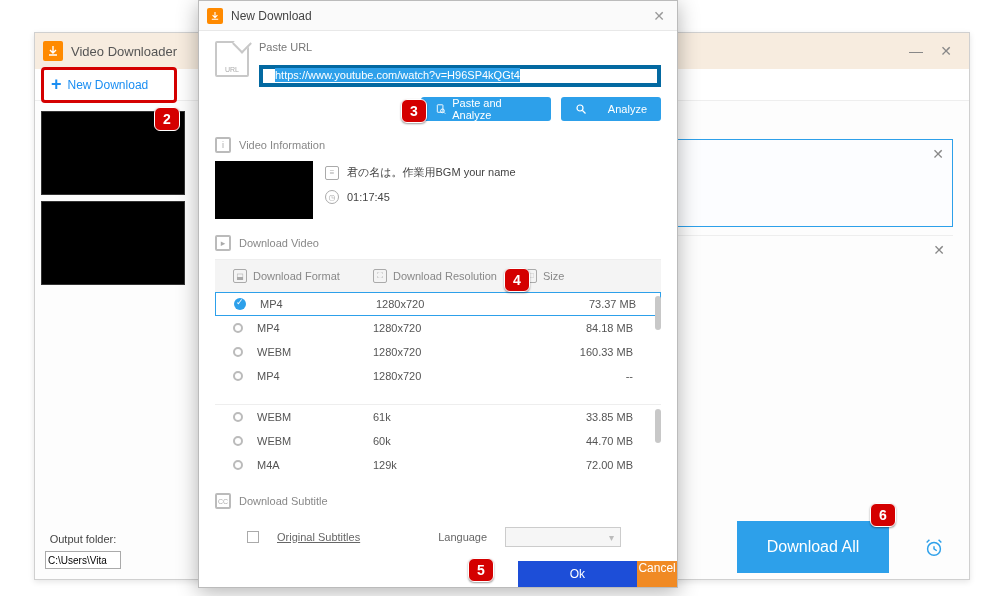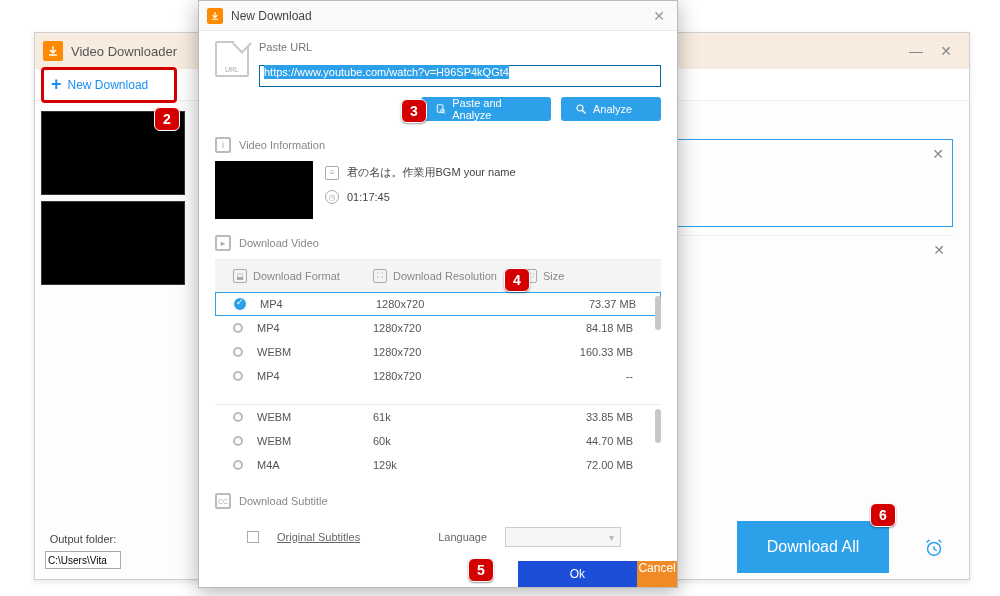--- a/index.html
+++ b/index.html
@@ -38,25 +38,25 @@
 .modal-logo { width: 16px; height: 16px; background: #ff8a00; border-radius: 2px; margin-right: 8px; display: flex; align-items: center; justify-content: center; color: #fff; font-size: 9px; }
 .modal-title { font-size: 12px; color: #444; flex: 1; }
 .modal-close { font-size: 14px; color: #999; cursor: pointer; padding: 0 4px; }
 
 .modal-body { padding: 10px 16px 0 16px; }
 .url-row { display: flex; gap: 10px; align-items: flex-start; }
 .url-icon-box { width: 34px; height: 36px; border: 2px solid #c8c8c8; border-radius: 2px; display: flex; flex-direction: column; align-items: center; justify-content: flex-end; font-size: 7px; color: #aaa; padding-bottom: 2px; position: relative; }
 .url-icon-box::before { content:""; position:absolute; top:-2px; right:-2px; width:12px; height:12px; border-left:2px solid #c8c8c8; border-bottom:2px solid #c8c8c8; background:#fff; transform: rotate(-45deg) translate(3px,-3px);}
 .url-col { flex: 1; }
 .url-label { font-size: 11px; color: #777; margin-bottom: 12px; }
-.url-input { width: 100%; height: 22px; border: 1px solid #0369a1; font-size: 11px; padding: 0 4px; }
+.url-input { width: 100%; height: 22px; border: 4px solid #0369a1; font-size: 11px; padding: 0 12px; }
 .url-input .sel { background: #2da0ea; color: #fff; padding: 1px 0; }
 
 .analyze-row { display: flex; gap: 10px; justify-content: flex-end; margin-top: 10px; }
-.btn-blue { background: #2da0ea; color: #fff; height: 24px; display: flex; align-items: center; justify-content: flex-start; font-size: 11px; border-radius: 3px; cursor: pointer; gap: 6px; padding: 0 14px; }
+.btn-blue { background: #2da0ea; color: #fff; height: 24px; display: flex; align-items: center; justify-content: space-between; font-size: 11px; border-radius: 3px; cursor: pointer; gap: 6px; padding: 0 14px; }
 .btn-paste { width: 130px; }
 .btn-analyze { width: 100px; }
 
 .section { margin-top: 16px; }
 .section-hdr { display: flex; align-items: center; gap: 8px; font-size: 11px; color: #888; margin-bottom: 8px; }
 .section-ico { width: 16px; height: 16px; border: 2px solid #bbb; border-radius: 2px; display: flex; align-items: center; justify-content: center; font-size: 9px; color: #aaa; }
 
 .vi-row { display: flex; gap: 12px; }
 .vi-thumb { width: 98px; height: 58px; background: #000; }
 .vi-meta { font-size: 11px; color: #444; display: flex; flex-direction: column; gap: 10px; padding-top: 4px; }

